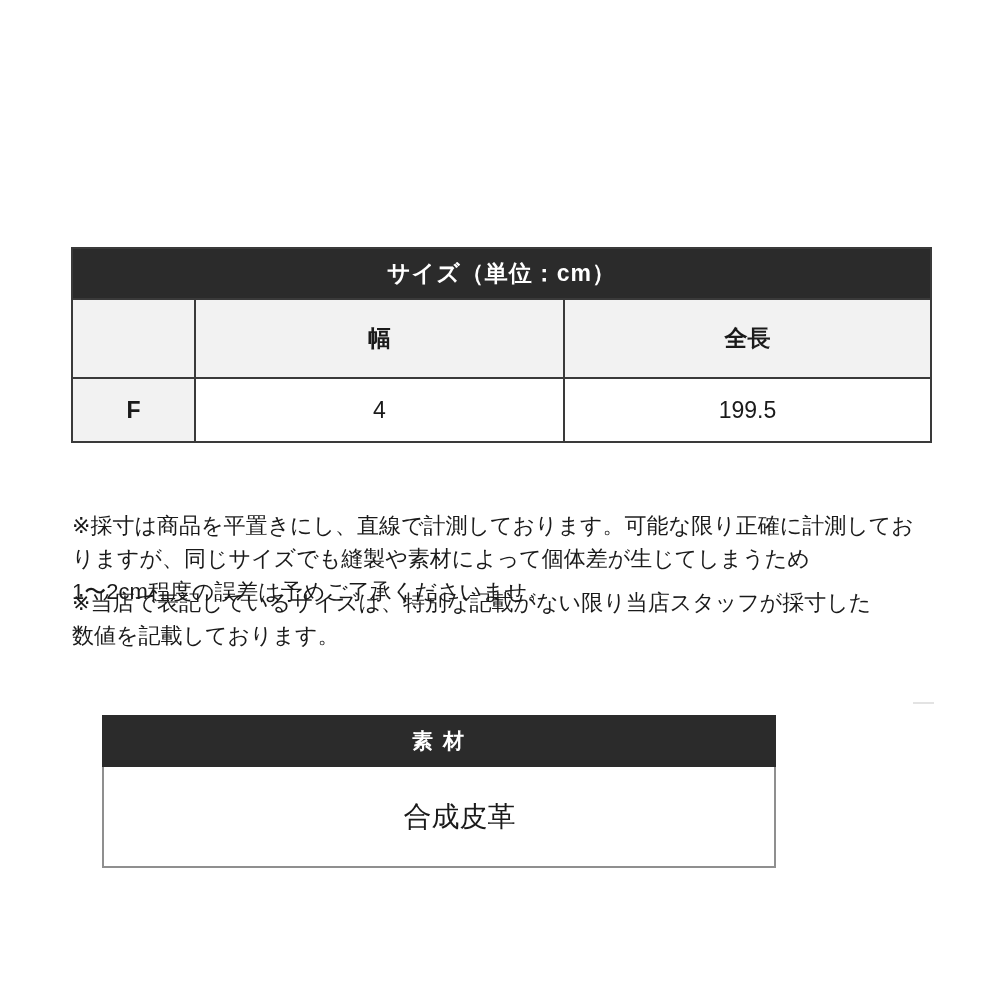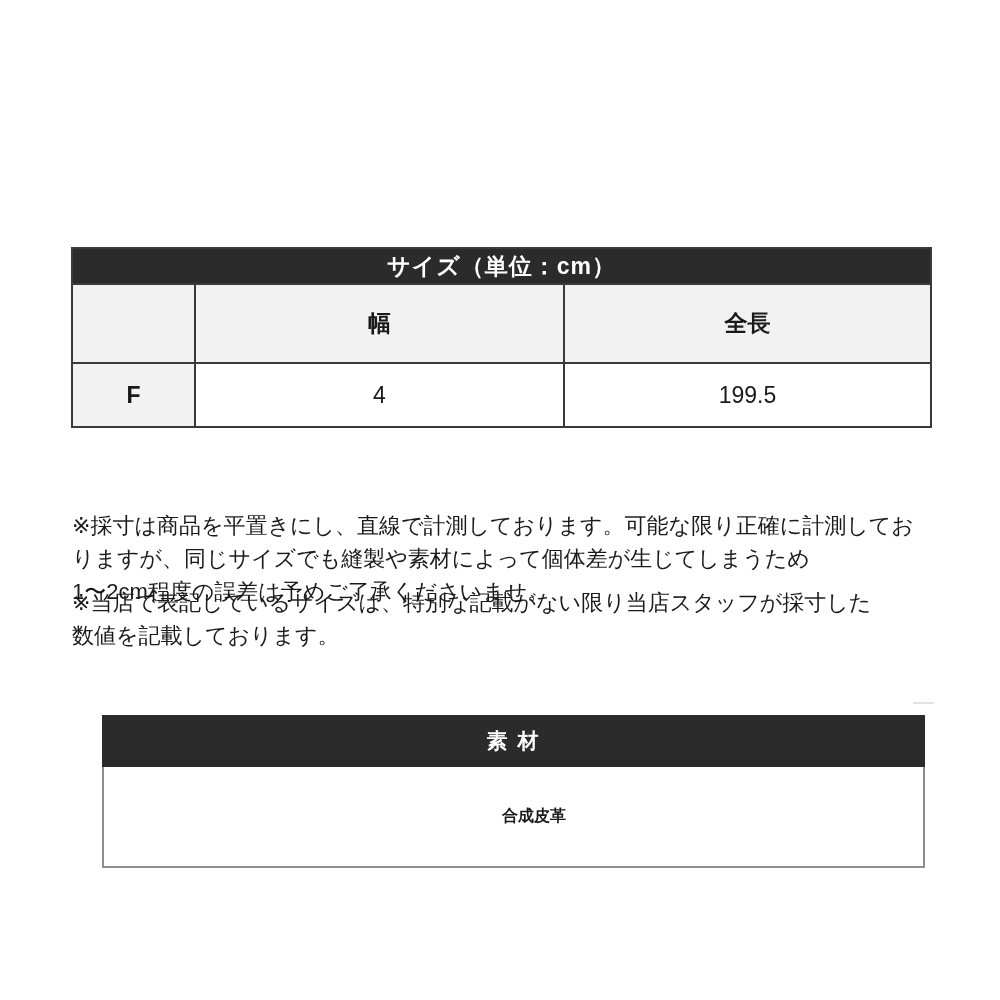--- a/index.html
+++ b/index.html
@@ -30,21 +30,21 @@
   }
   table.size-table th,
   table.size-table td{
     border:2px solid var(--table-border);
     text-align:center;
     vertical-align:middle;
     font-size:23px;
     color:var(--text);
   }
   tr.title-row th{
-    height:36px;
+    height:51px;
     background:var(--header-bg);
     color:var(--header-text);
     font-weight:bold;
     letter-spacing:1px;
   }
   tr.col-header-row th{
     height:79px;
     background:var(--cell-gray-bg);
     font-weight:bold;
   }
@@ -66,38 +66,38 @@
     line-height:33px;
     color:var(--text);
     white-space:pre-line;
   }
   .note-1{top:470px;margin-top:39px;}
   .note-2{top:586px;}
 
   
   .material-box{
     position:absolute;left:102px;top:715px;
-    width:823px;height:153px;
+    width:674px;height:153px;
     border:2px solid var(--material-border);
   }
   .material-header{
     height:52px;
     margin:-2px -2px 0 -2px;
     background:var(--header-bg);
     color:var(--header-text);
     font-size:21px;
     font-weight:bold;
     letter-spacing:2px;
     display:flex;align-items:center;justify-content:center;
   }
   .material-body{
     height:99px;
     background:#ffffff;
-    font-size:16px;
-    font-weight:bold;
+    font-size:28px;
+    font-weight:normal;
     display:flex;align-items:center;justify-content:center;padding-left:41px;
   }
 
   
   .faint-line{
     position:absolute;left:913px;top:702px;
     width:21px;height:2px;
     background:#e3e3e3;
   }
 </style>

